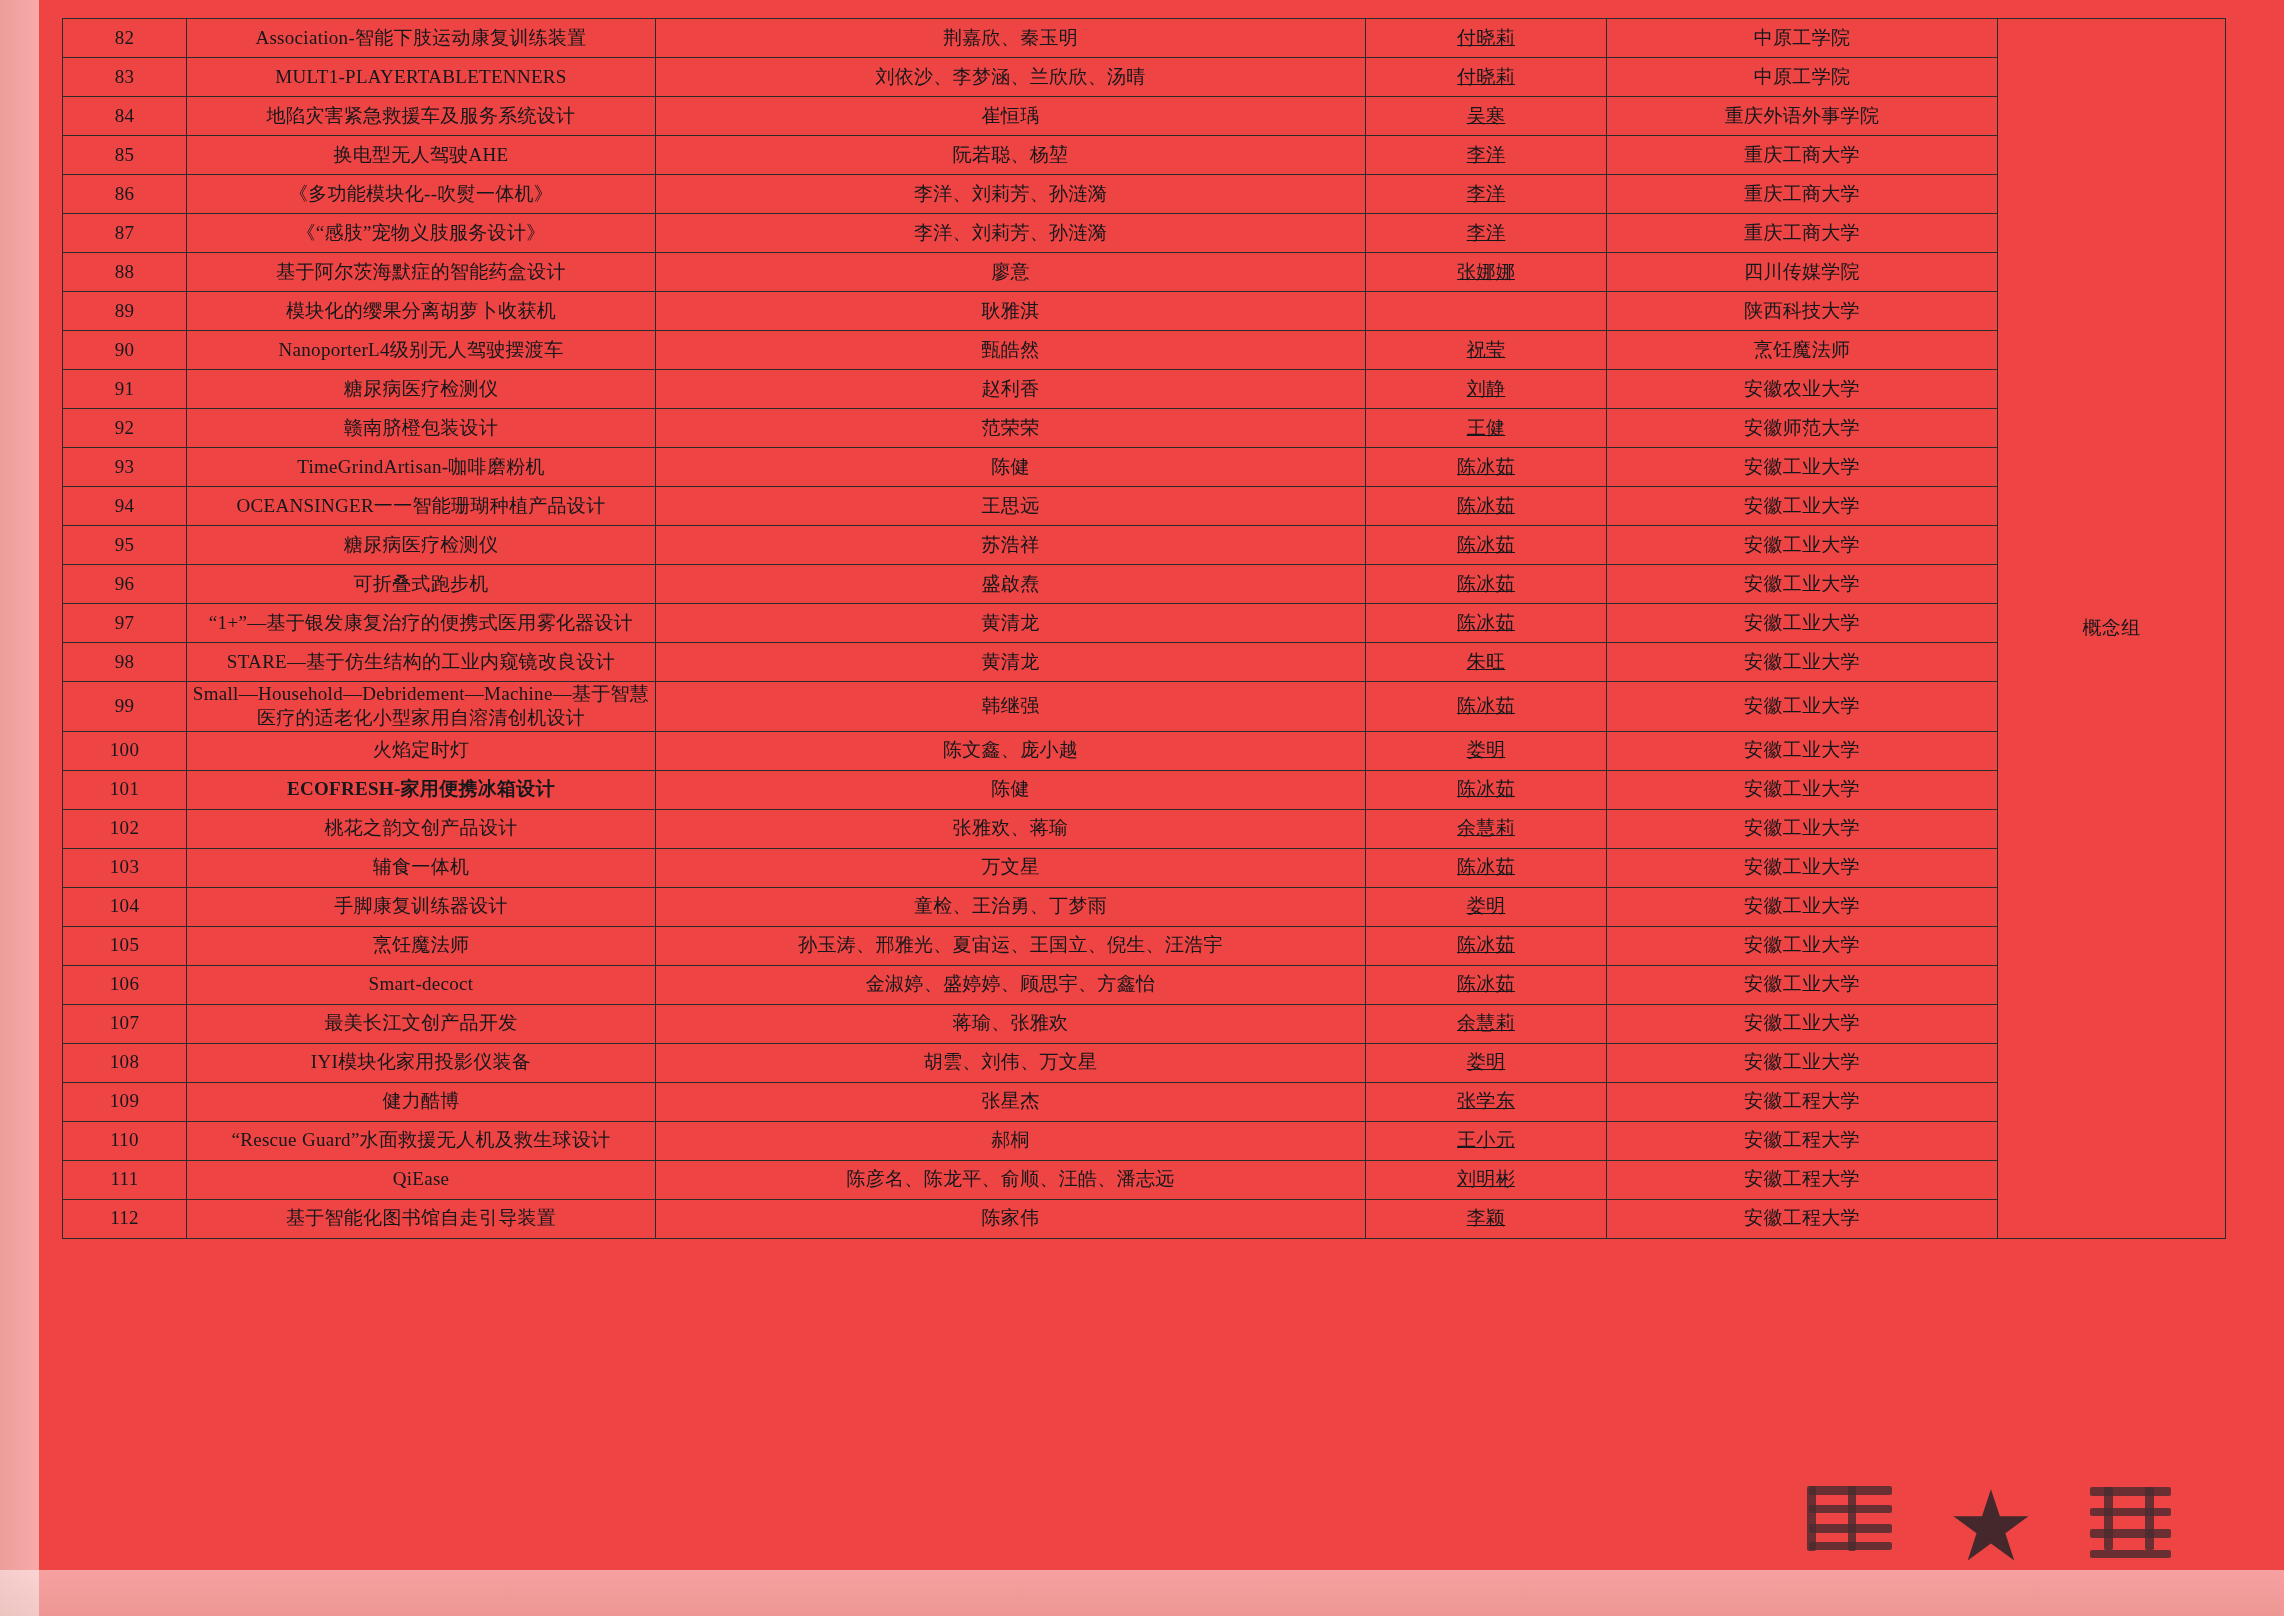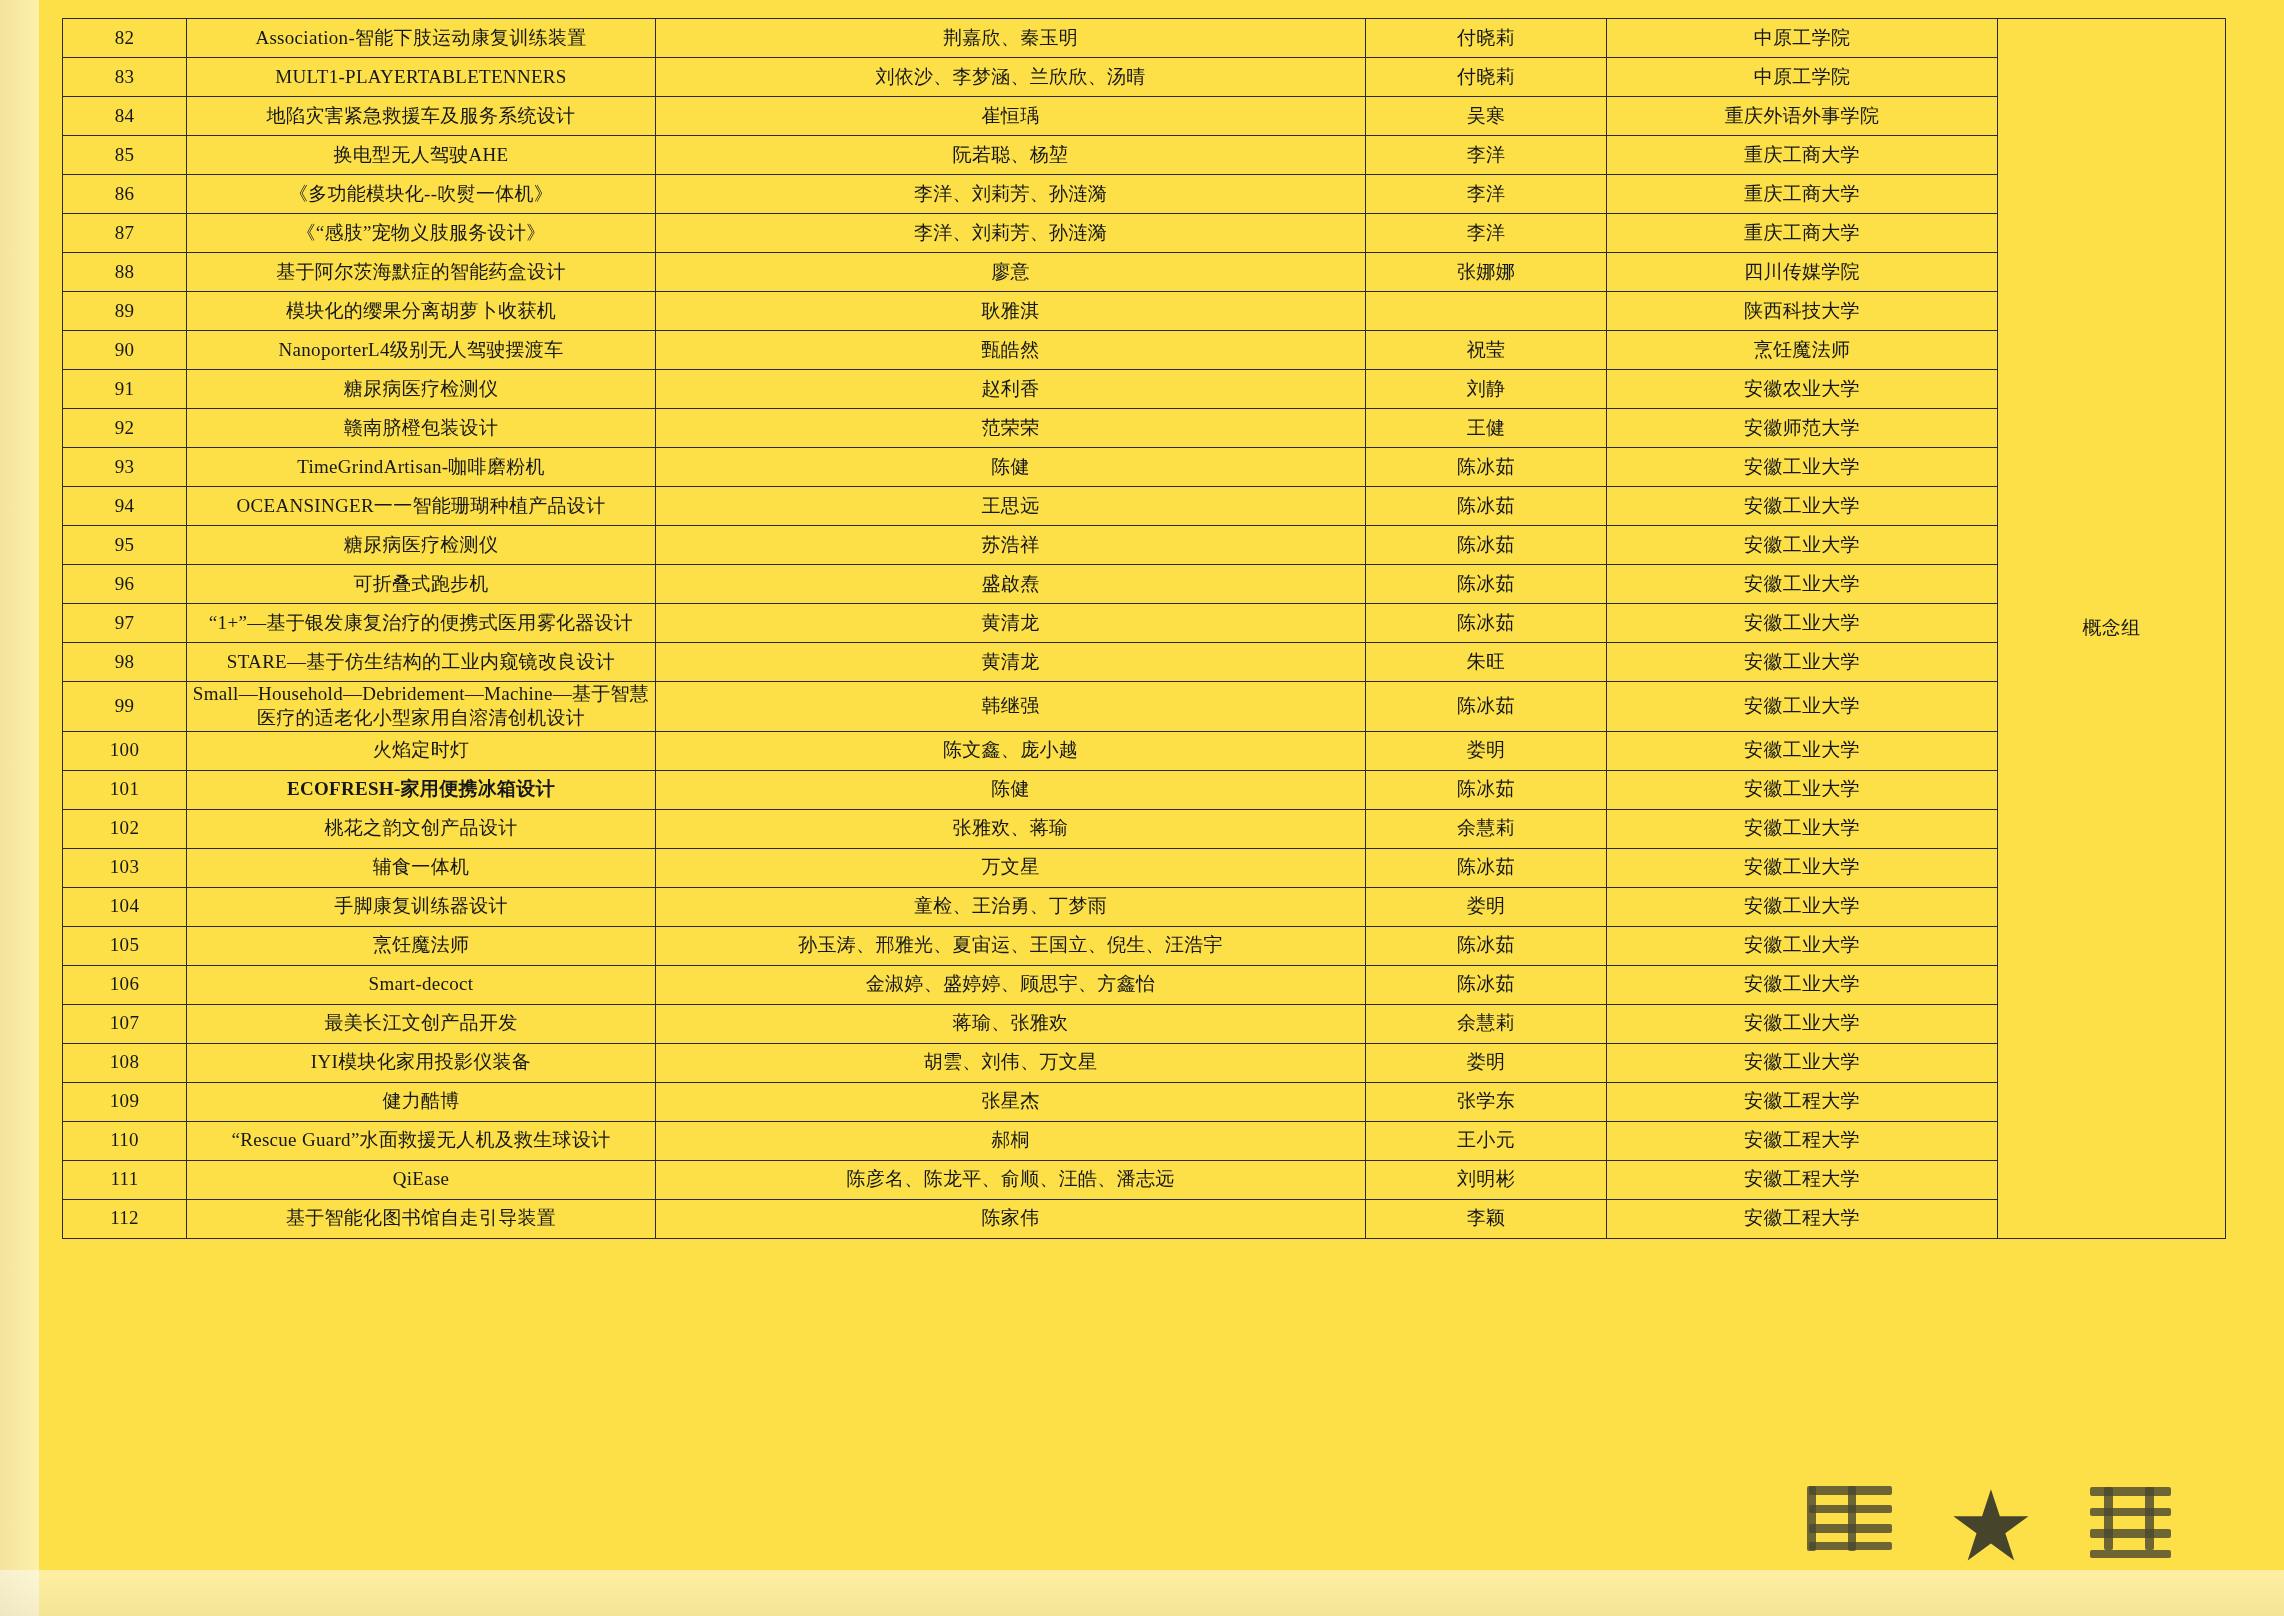--- a/index.html
+++ b/index.html
@@ -13,21 +13,21 @@
     font-family: "Liberation Serif", "DejaVu Serif", serif;
     color: #1a1a1a;
     position: relative;
     overflow: hidden;
   }
   .page {
     position: absolute;
     left: 0; top: 0;
     width: 2284px;
     height: 1616px;
-    background: #fde047;
+    background: #ef4444;
   }
   
   .scan-edge-left {
     position: absolute;
     left: 0; top: 0;
     width: 39px; height: 1616px;
     background: linear-gradient(to right, #e9e7e2, #fdfdfc);
     opacity: .55;
   }
   .scan-edge-bottom {
@@ -65,21 +65,21 @@
   col.c-tea   { width: 241px; }
   col.c-org   { width: 391px; }
   col.c-grp   { width: 228px; }
 
   td.no {
     font-size: 19.5px;
     font-family: "Liberation Serif", "DejaVu Serif", serif;
   }
   td.name { font-size: 18px; }
   td.stu  { font-size: 18px; letter-spacing: 0.7px; }
-  td.tea  { font-size: 19px; letter-spacing: 1.3px; }
+  td.tea  { font-size: 19px; letter-spacing: 1.3px; text-decoration: underline; }
   td.org  { font-size: 19px; letter-spacing: 1.3px; }
   td.grp {
     font-size: 19px;
     letter-spacing: 2px;
     vertical-align: middle;
     margin-top: 8px;
   }
   td.tall { height: 60px; }
   td.tall3 { height: 78px; }
 

